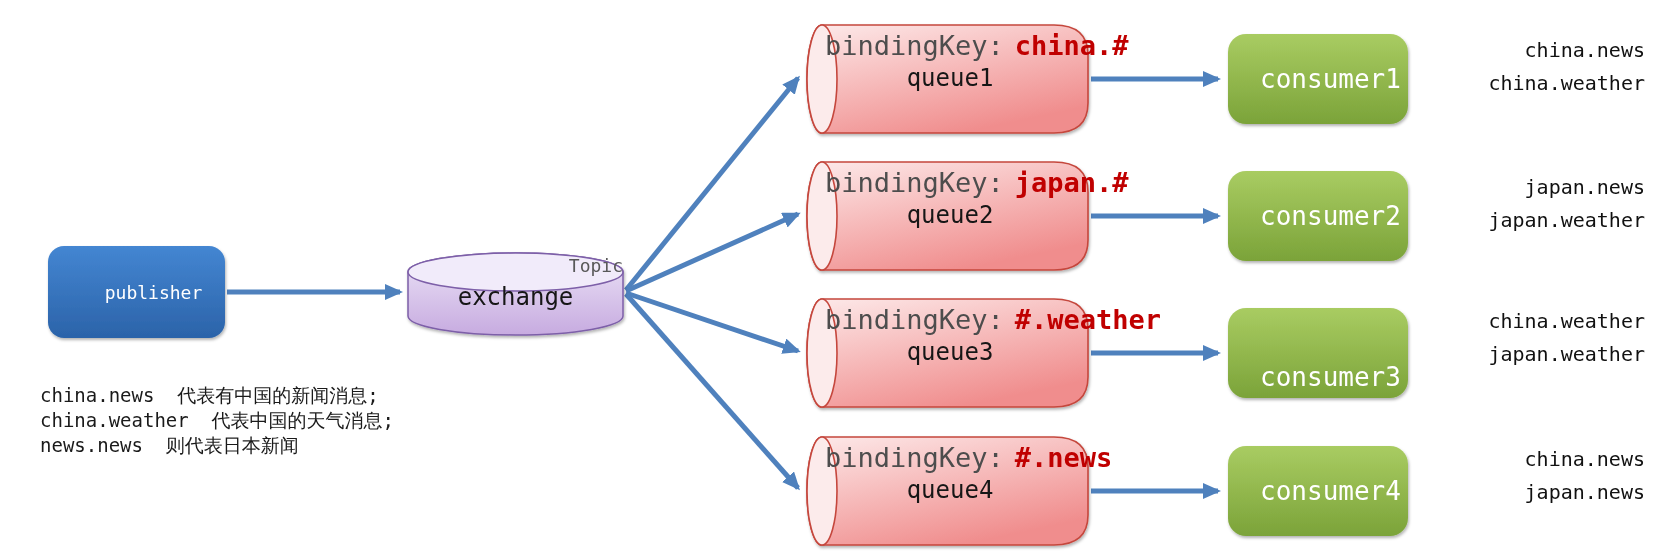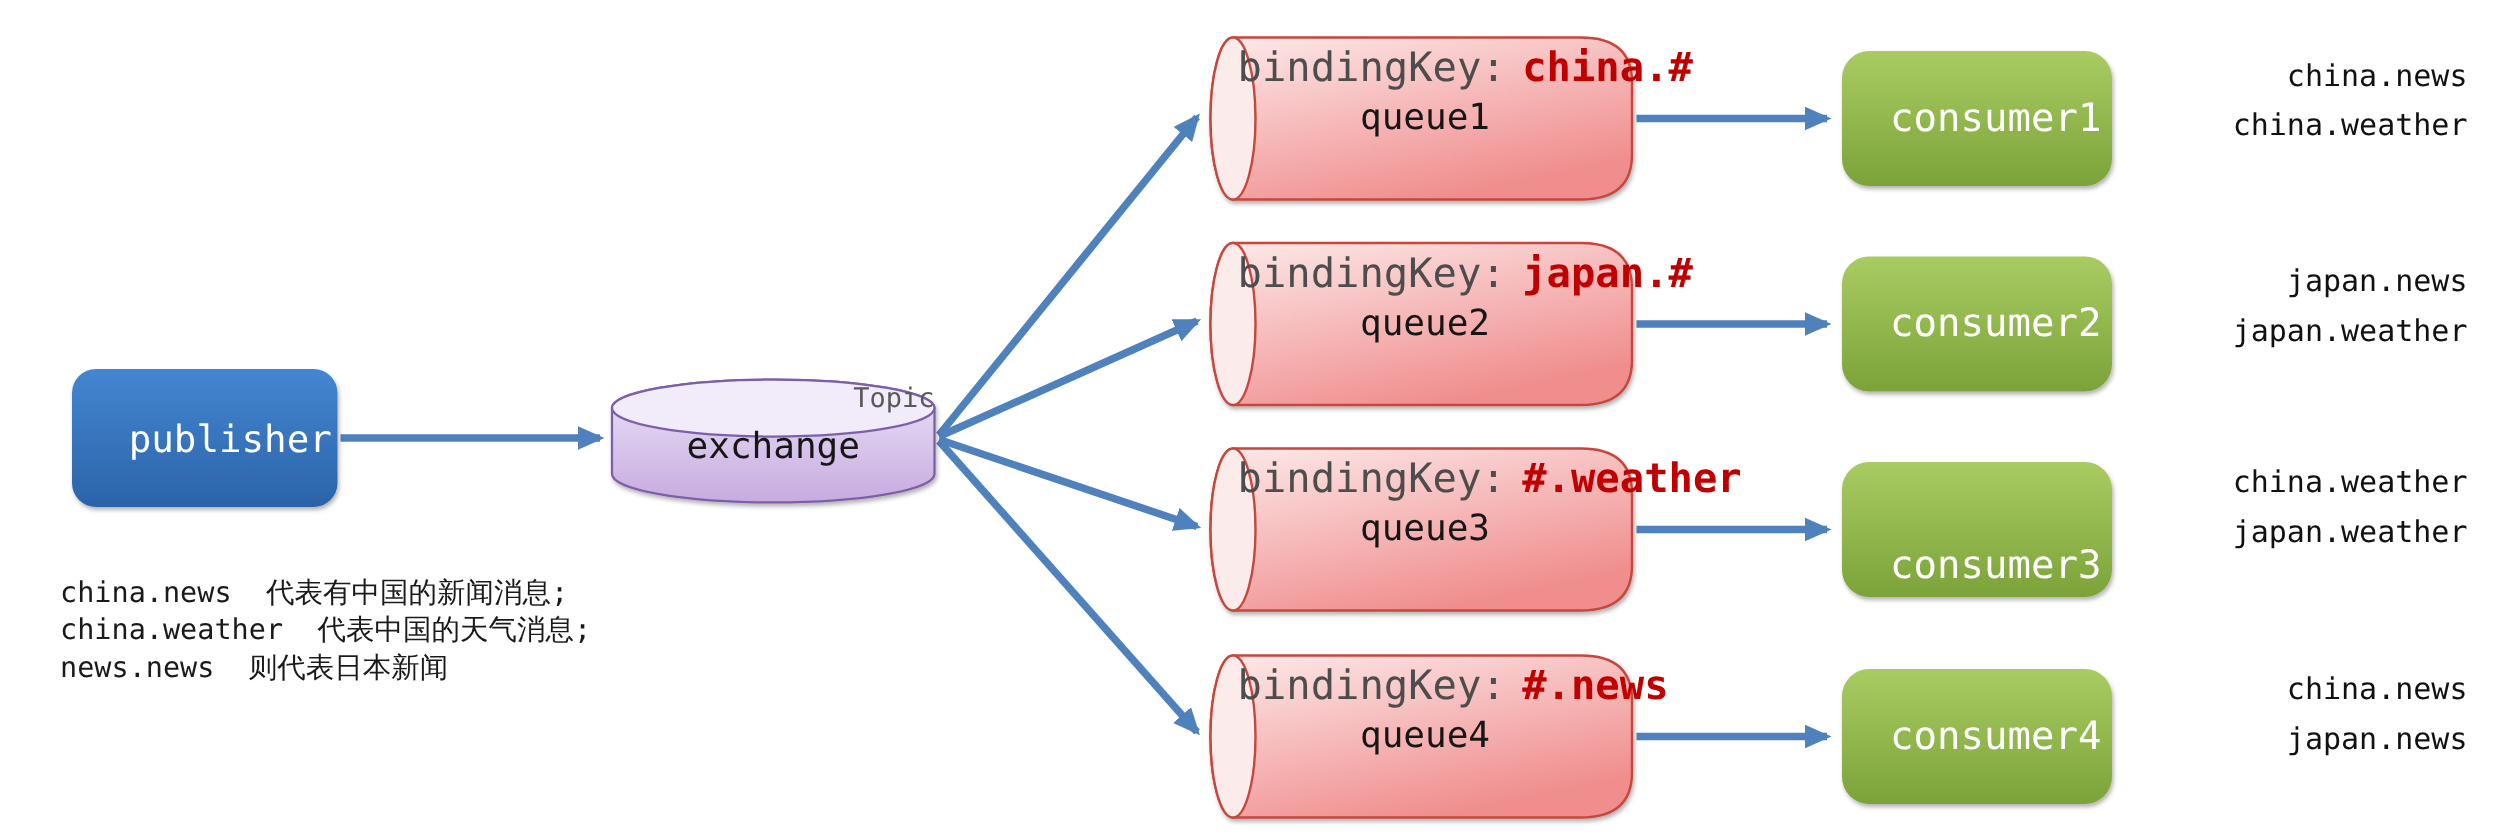--- a/index.html
+++ b/index.html
@@ -3,21 +3,21 @@
 <meta charset="utf-8">
 <style>
   html,body{margin:0;padding:0;background:#ffffff;}
   .stage{
     position:relative;width:1678px;height:557px;background:#ffffff;overflow:hidden;
     font-family:"DejaVu Sans Mono","Liberation Mono",monospace;
   }
   .stage svg{position:absolute;left:0;top:0;}
   .ov{position:absolute;box-sizing:border-box;}
   .center{display:flex;align-items:center;justify-content:center;text-align:right;padding-left:25px;}
-  .pub-label{left:48px;top:246px;width:186px;height:92px;font-size:25px;color:#ffffff;}
+  .pub-label{left:48px;top:246px;width:186px;height:92px;font-size:18px;color:#ffffff;}
   .topic-label{left:408px;top:255px;width:215px;font-size:18px;color:#595959;text-align:right;}
   .exch-label{left:408px;top:283px;width:215px;font-size:24px;color:#161616;text-align:center;}
   .bindrow{width:256px;left:825px;text-align:center;font-size:27px;white-space:nowrap;}
   .bprefix{color:#4d4d4d;}
   .bkey{color:#c00000;font-weight:bold;margin-left:11px;}
   .qname{left:822px;width:256px;text-align:center;font-size:24px;color:#161616;}
   .cons-label{left:1228px;width:180px;height:90px;font-size:26px;color:#ffffff;}
   .recv{left:1408px;width:215px;text-align:right;font-size:20px;line-height:33px;color:#111111;white-space:nowrap;margin-left:22px;}
   .notes{left:40px;top:383px;font-size:19px;line-height:25px;color:#1a1a1a;}
   .notes div{white-space:pre;}

